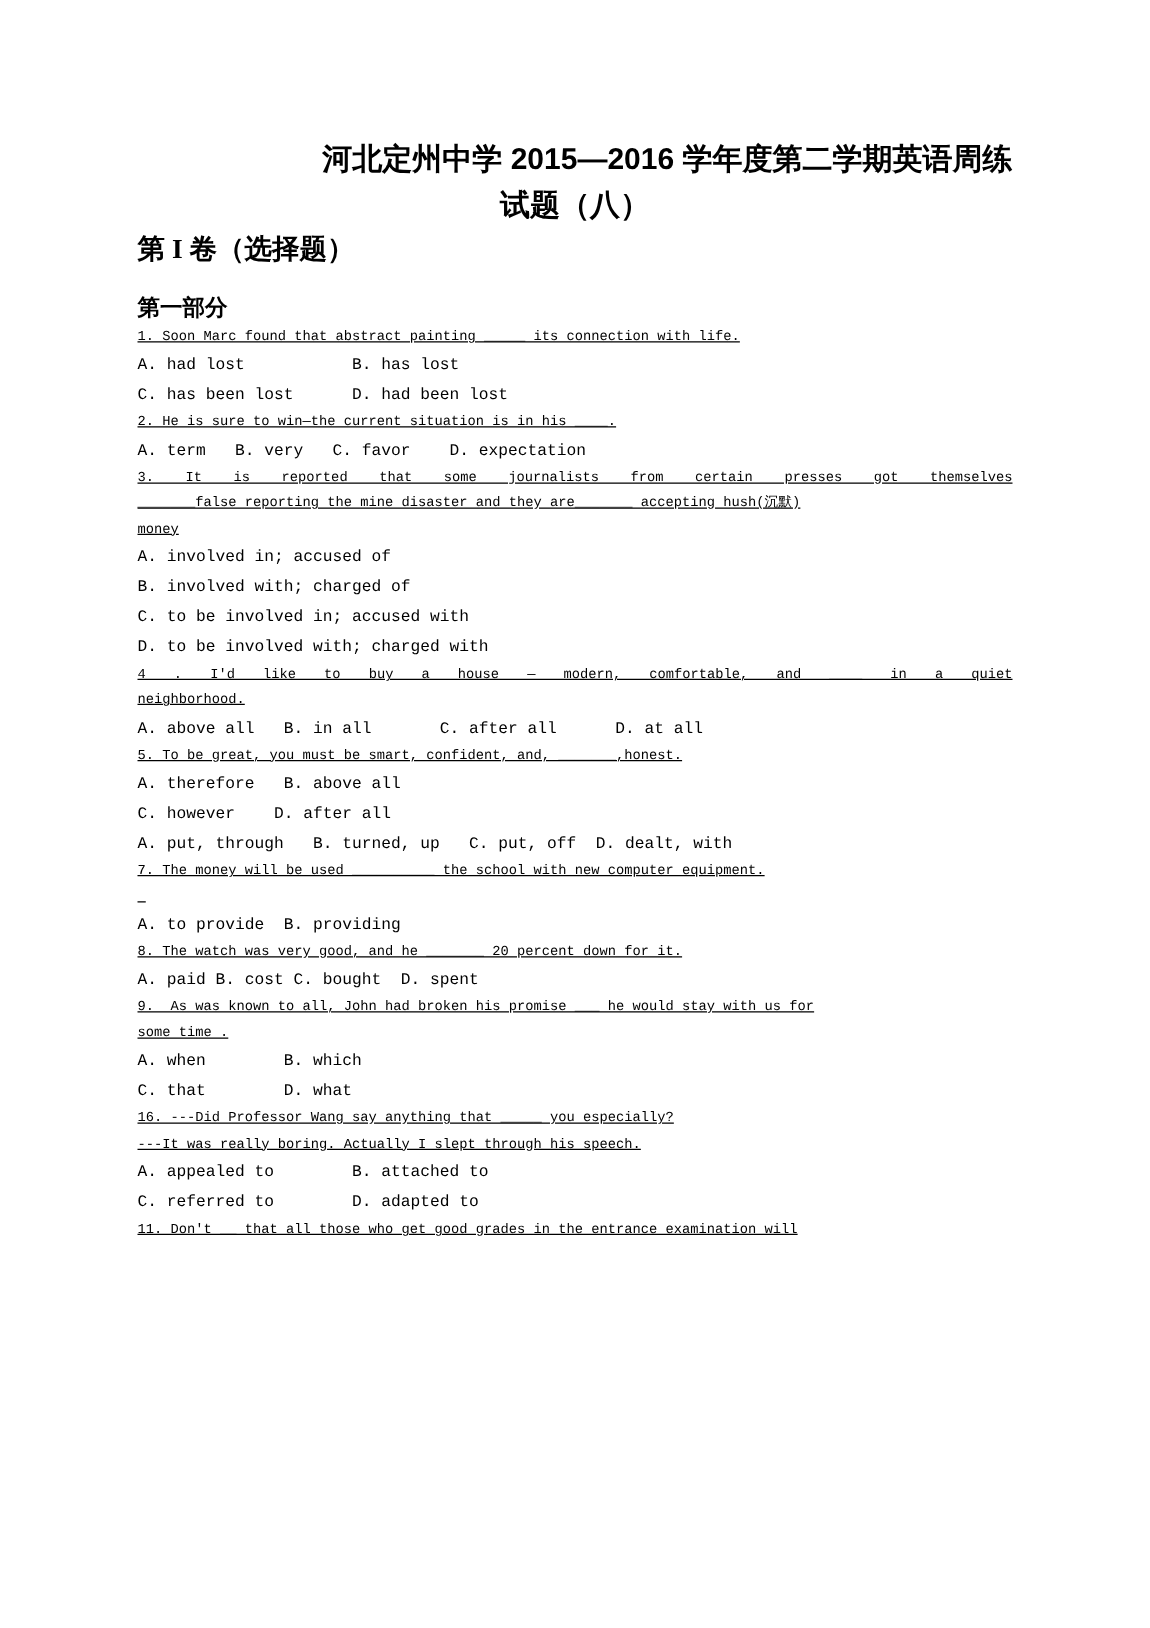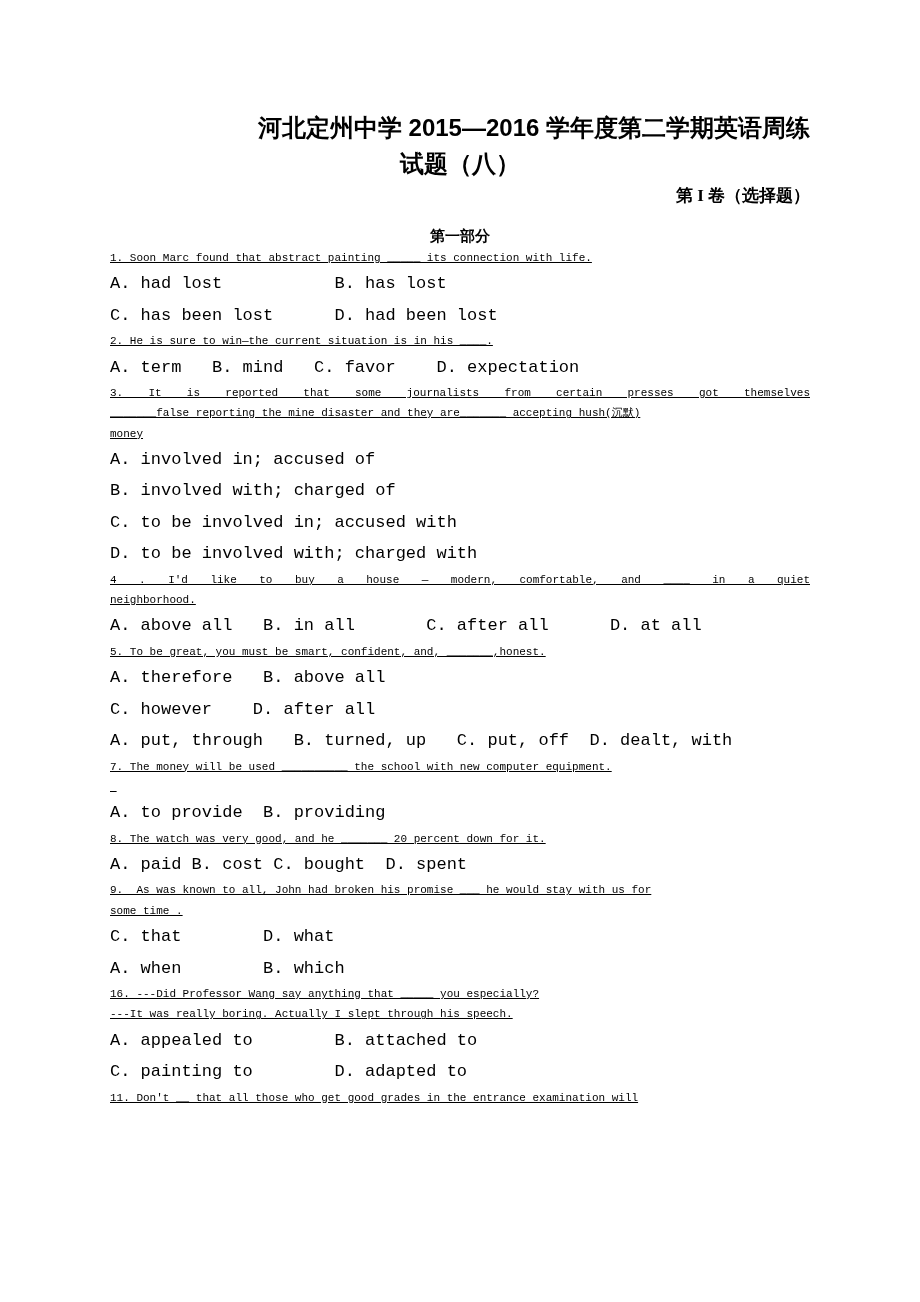--- a/index.html
+++ b/index.html
@@ -25,30 +25,30 @@
   }
   .subtitle {
     font-size: 24px;
     font-weight: bold;
     text-align: center;
     margin-top: 2px;
     margin-bottom: 4px;
     font-family: "Microsoft YaHei", "SimHei", sans-serif;
   }
   .volume {
-    font-size: 17px;
+    font-size: 22px;
     font-weight: bold;
-    text-align: right;
+    text-align: left;
     margin-bottom: 20px;
     font-family: "SimSun", serif;
   }
   .section {
-    font-size: 15px;
+    font-size: 18px;
     font-weight: bold;
-    text-align: center;
+    text-align: left;
     margin-bottom: 2px;
     font-family: "SimSun", serif;
   }
   .instruction {
     font-size: 16px;
     text-align: left;
     margin-bottom: 4px;
     font-family: "SimSun", serif;
   }
   .q {
@@ -57,42 +57,42 @@
     font-family: "Courier New", "SimSun", monospace;
     white-space: pre-wrap;
     text-align: justify;
     text-decoration: underline;
   }
   .q.justify {
     text-align: justify;
     text-align-last: justify;
   }
   .opts {
-    font-size: 17px;
+    font-size: 13px;
     line-height: 1.85;
     font-family: "Courier New", "SimSun", monospace;
     white-space: pre;
   }
 </style>
 </head>
 <body>
 
 <div class="page">
 
   <div class="title">河北定州中学 2015—2016 学年度第二学期英语周练</div>
   <div class="subtitle">试题（八）</div>
   <div class="volume">第 I 卷（选择题）</div>
   <div class="section">第一部分</div>
 
   <div class="q">1. Soon Marc found that abstract painting _____ its connection with life.</div>
   <div class="opts">A. had lost           B. has lost</div>
   <div class="opts">C. has been lost      D. had been lost</div>
 
   <div class="q">2. He is sure to win—the current situation is in his ____.</div>
-  <div class="opts">A. term   B. mind   C. favor    D. expectation</div>
+  <div class="opts">A. term   B. very   C. favor    D. expectation</div>
 
   <div class="q justify">3. It is reported that some journalists from certain presses got themselves</div>
   <div class="q">_______false reporting the mine disaster and they are_______ accepting hush(沉默)</div>
   <div class="q">money</div>
   <div class="opts">A. involved in; accused of</div>
   <div class="opts">B. involved with; charged of</div>
   <div class="opts">C. to be involved in; accused with</div>
   <div class="opts">D. to be involved with; charged with</div>
 
   <div class="q justify">4 . I'd like to buy a house — modern, comfortable, and ____ in a quiet</div>
@@ -107,23 +107,23 @@
 
   <div class="q">7. The money will be used __________ the school with new computer equipment.</div>
   <div class="q">&nbsp;</div>
   <div class="opts">A. to provide  B. providing</div>
 
   <div class="q">8. The watch was very good, and he _______ 20 percent down for it.</div>
   <div class="opts">A. paid B. cost C. bought  D. spent</div>
 
   <div class="q">9.  As was known to all, John had broken his promise ___ he would stay with us for</div>
   <div class="q">some time .</div>
+  <div class="opts">A. when        B. which</div>
   <div class="opts">C. that        D. what</div>
-  <div class="opts">A. when        B. which</div>
 
   <div class="q">16. ---Did Professor Wang say anything that _____ you especially?</div>
   <div class="q">---It was really boring. Actually I slept through his speech.</div>
   <div class="opts">A. appealed to        B. attached to</div>
-  <div class="opts">C. painting to        D. adapted to</div>
+  <div class="opts">C. referred to        D. adapted to</div>
 
   <div class="q">11. Don't __ that all those who get good grades in the entrance examination will</div>
 
 </div>
 
 </body></html>

